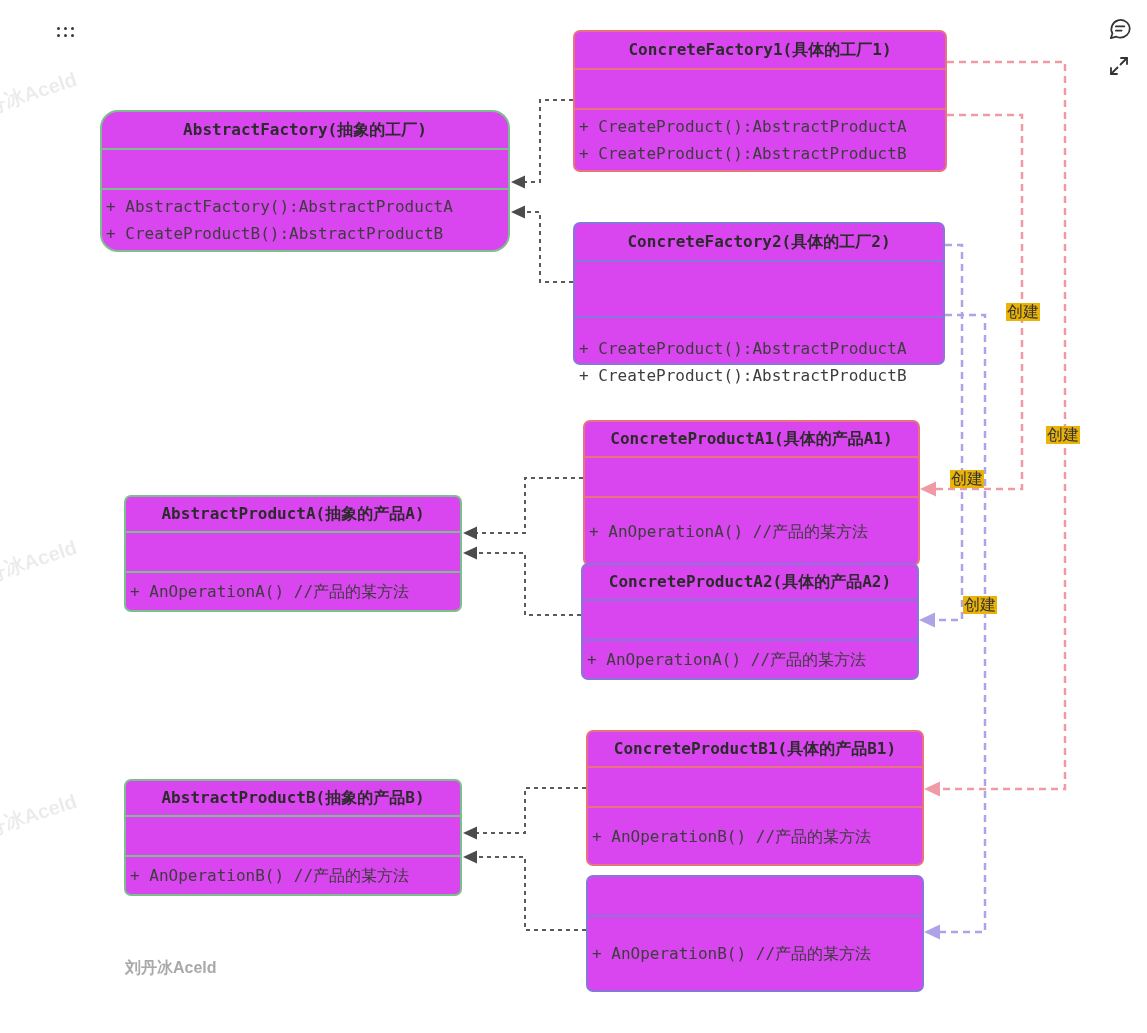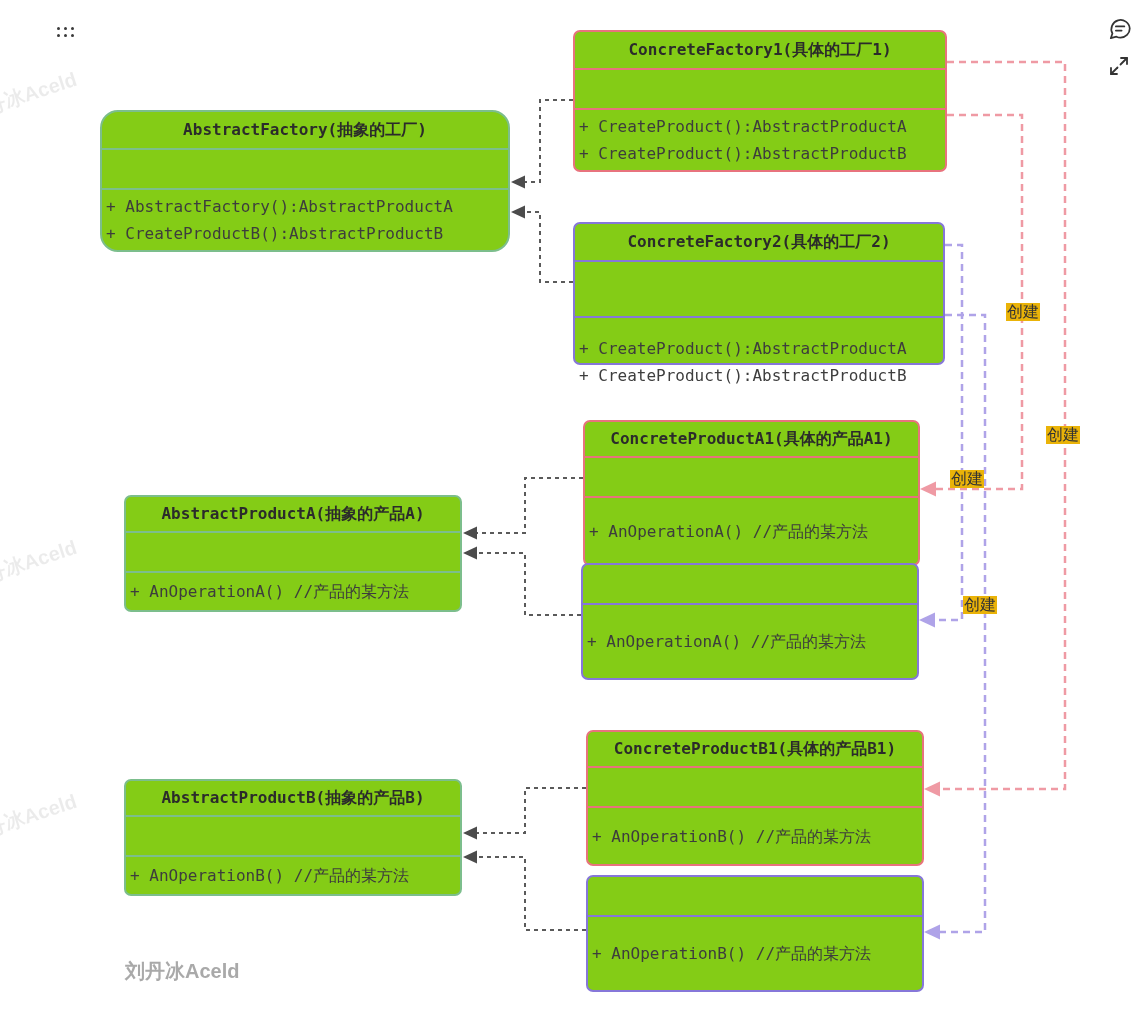--- a/index.html
+++ b/index.html
@@ -1,21 +1,21 @@
 <!DOCTYPE html>
 <html><head>
 <meta charset="utf-8">
 <style>
   * { margin:0; padding:0; box-sizing:border-box; }
   html,body { width:1147px; height:1033px; background:#ffffff; overflow:hidden; }
   body { position:relative; font-family:"DejaVu Sans Mono","Liberation Mono",monospace; }
 
   
   .uml {
-    position:absolute; background:#84cc16;
+    position:absolute; background:#d946ef;
     border:2px solid var(--c); border-radius:7px;
     display:flex; flex-direction:column;
   }
   .uml.green  { --c:#7CBE8C; }
   .uml.red    { --c:#E8737D; }
   .uml.purple { --c:#8677D9; }
   .uml-title {
     height:38px; flex:0 0 38px;
     display:flex; align-items:center; justify-content:center;
     font-weight:bold; font-size:16px; color:#2b2b2b;
@@ -58,21 +58,21 @@
 
   .watermark {
     position:absolute; left:-16px;
     font-family:"Liberation Sans",sans-serif;
     font-size:20px; font-weight:600; color:rgba(0,0,0,0.08);
     transform:rotate(-18deg); white-space:nowrap;
   }
   .signature {
     position:absolute; left:125px; top:958px;
     font-family:"Liberation Sans",sans-serif;
-    font-size:20px; font-weight:bold; color:#a9a9a9;
+    font-size:16px; font-weight:bold; color:#a9a9a9;
   }
 </style>
 </head>
 <body>
 
 <div class="watermark" style="top:80px;">丹冰Aceld</div>
 <div class="watermark" style="top:548px;">丹冰Aceld</div>
 <div class="watermark" style="top:802px;">丹冰Aceld</div>
 
 <svg class="wires" width="1147" height="1033" viewBox="0 0 1147 1033">
@@ -163,20 +163,21 @@
 
 <div class="uml green small" style="left:124px; top:495px; width:338px; height:117px;">
   <div class="uml-title">AbstractProductA(抽象的产品A)</div>
   <div class="uml-attrs"></div>
   <div class="uml-methods">
     <div class="m">+ AnOperationA() //产品的某方法</div>
   </div>
 </div>
 
 <div class="uml purple small" style="left:581px; top:563px; width:338px; height:117px;">
+  <div class="uml-title">ConcreteProductA2(具体的产品A2)</div>
   <div class="uml-attrs"></div>
   <div class="uml-methods">
     <div class="m">+ AnOperationA() //产品的某方法</div>
   </div>
 </div>
 
 <div class="uml red small" style="left:586px; top:730px; width:338px; height:136px;">
   <div class="uml-title">ConcreteProductB1(具体的产品B1)</div>
   <div class="uml-attrs"></div>
   <div class="uml-methods">

